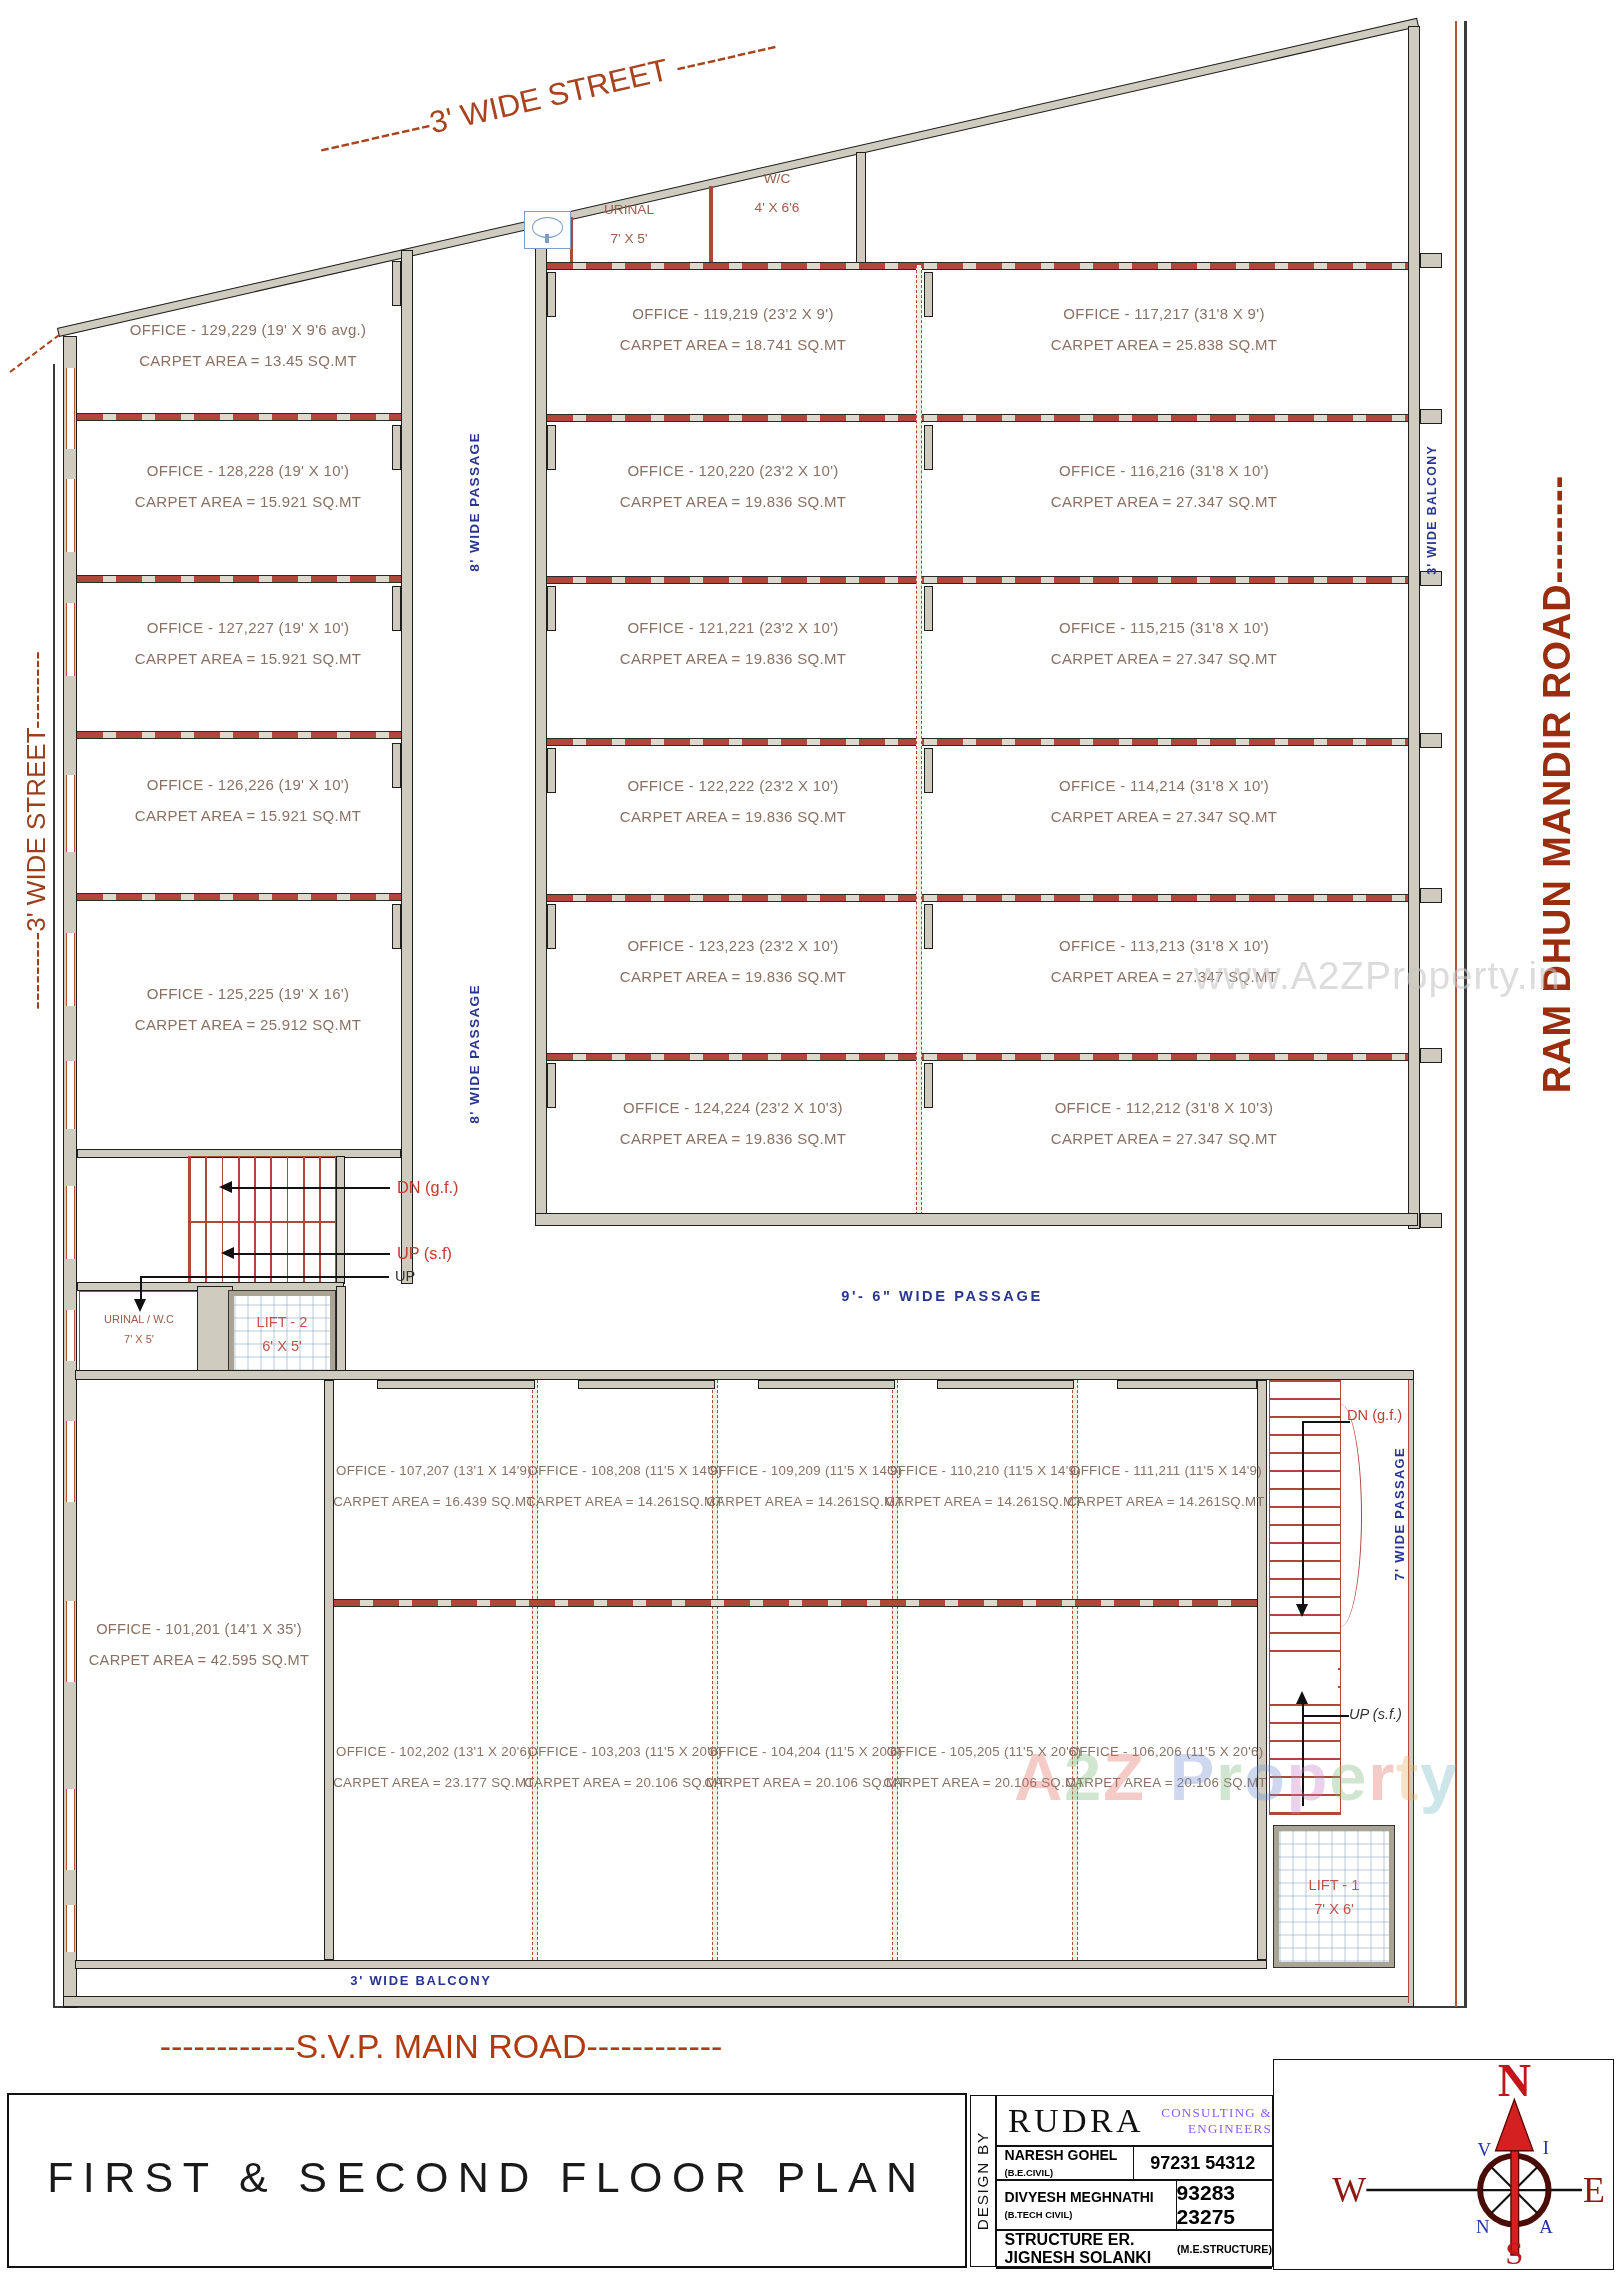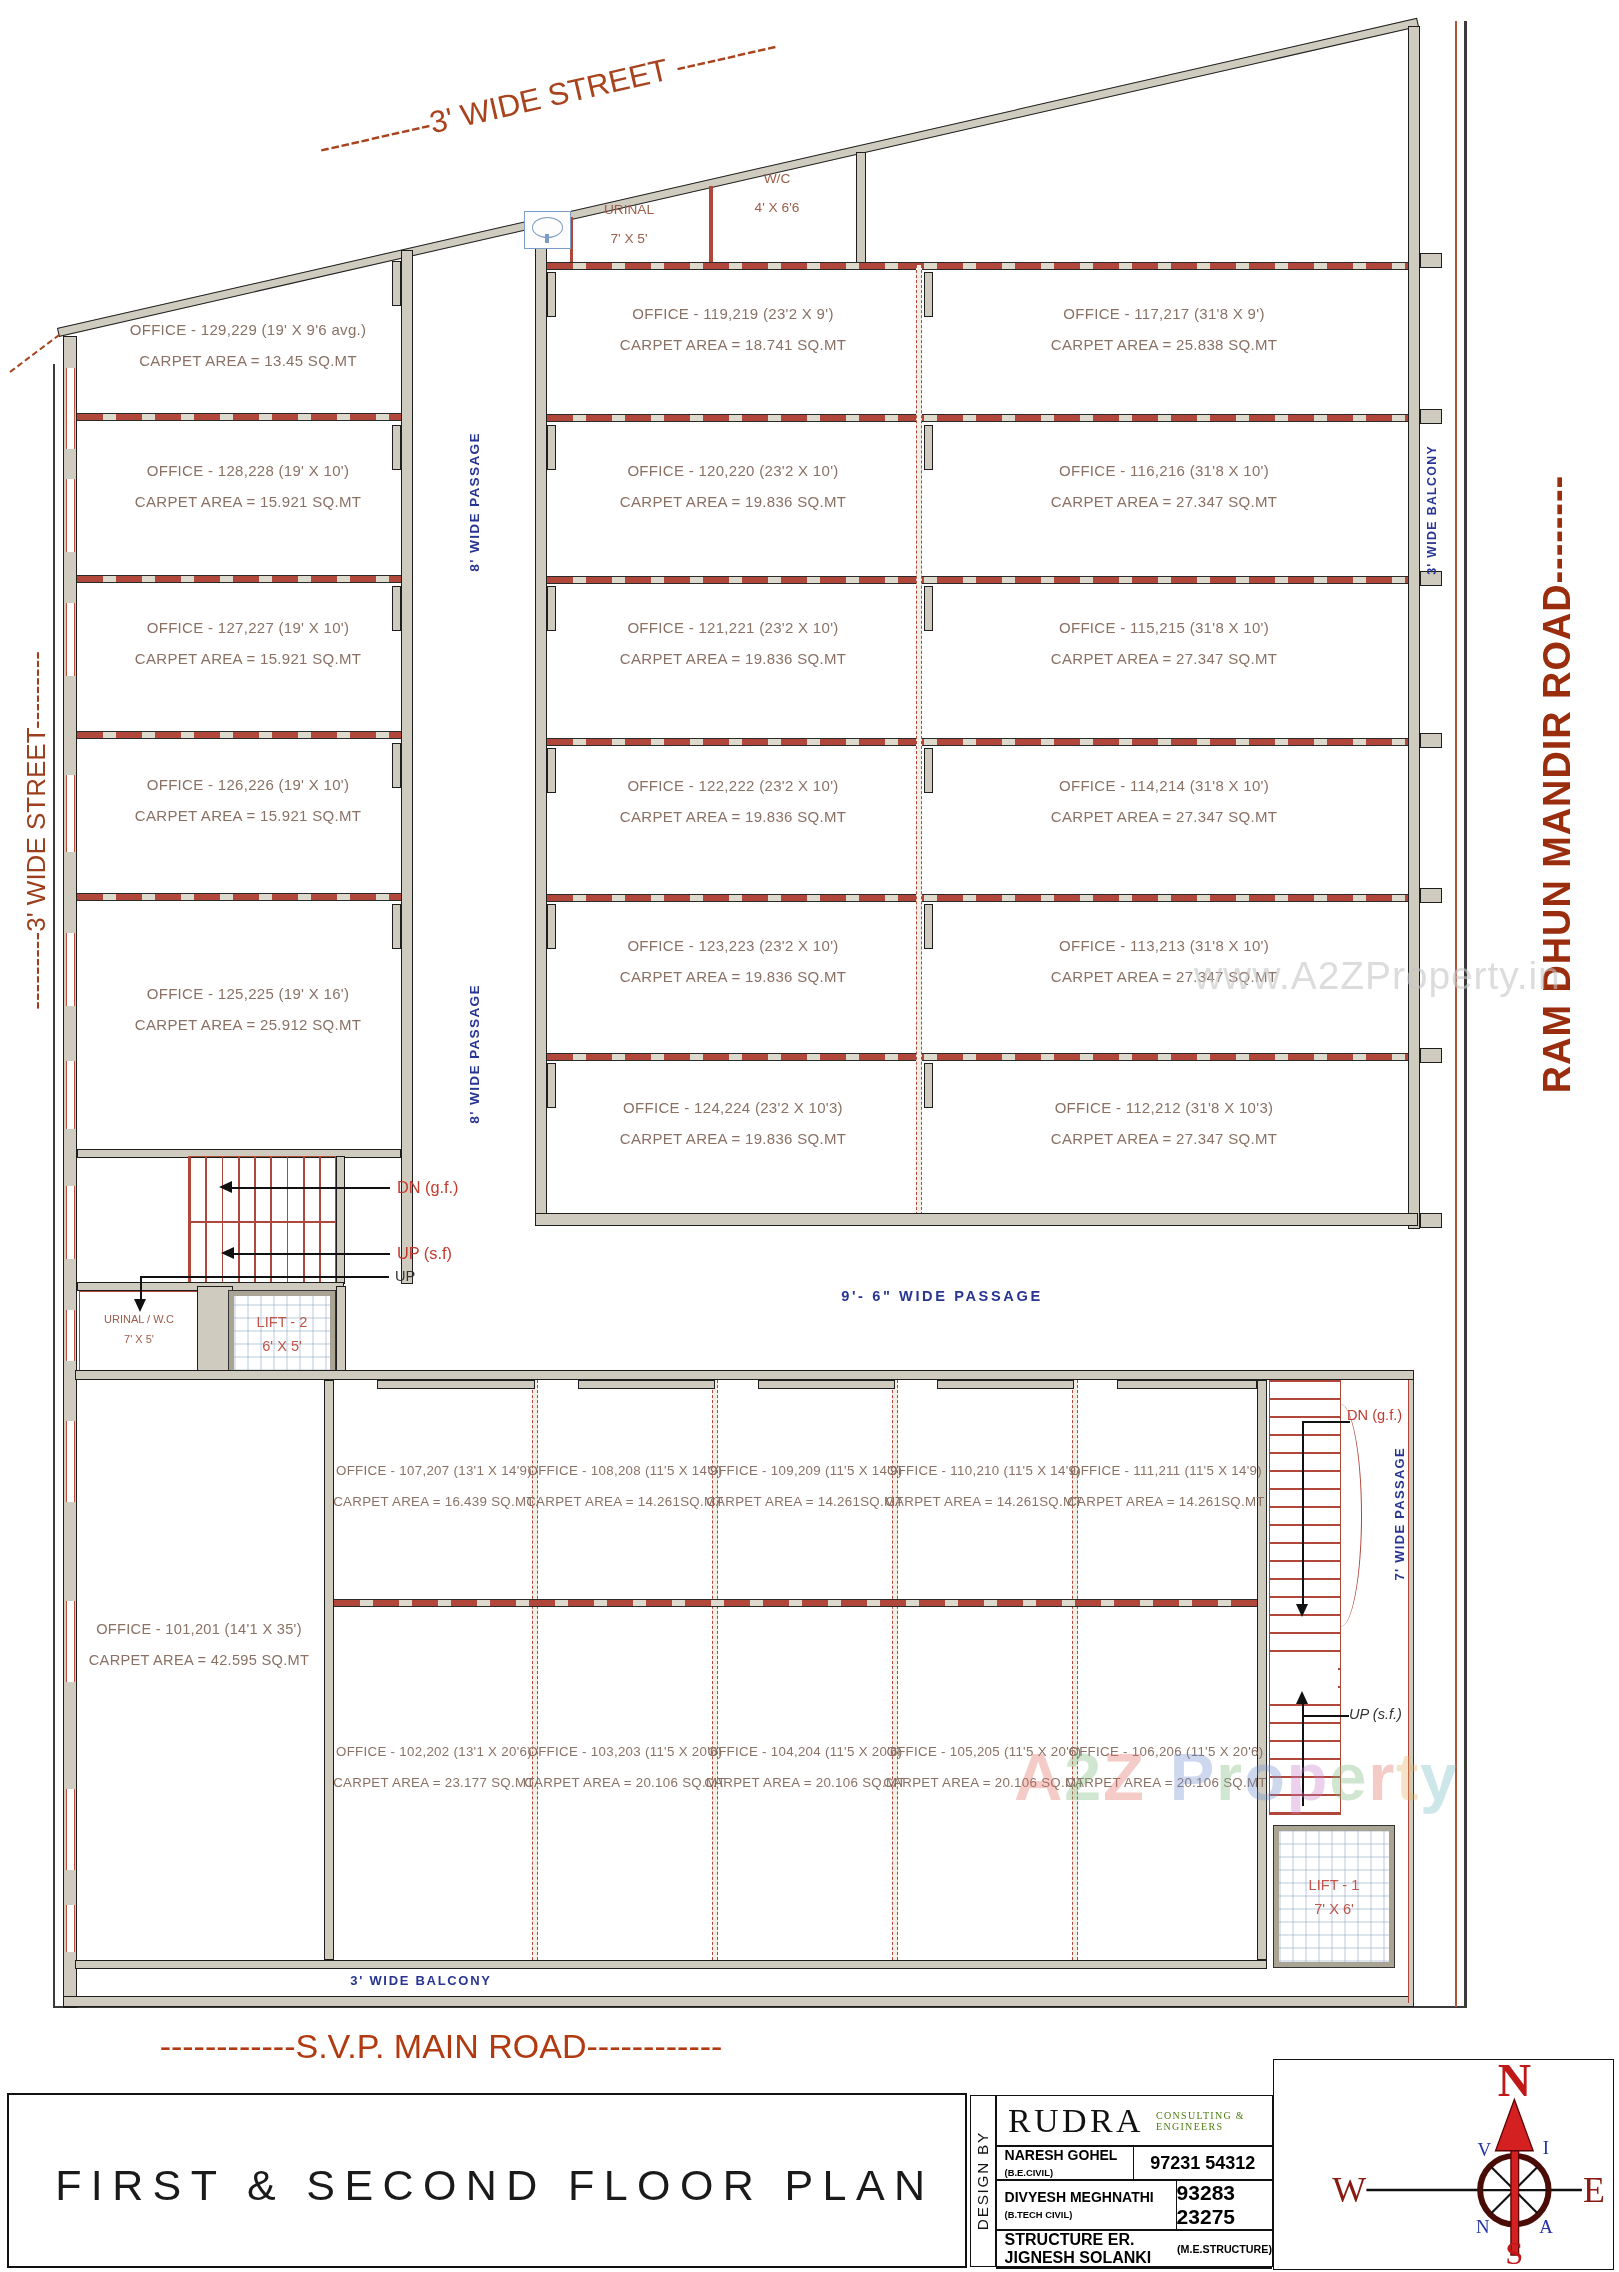--- a/index.html
+++ b/index.html
@@ -330,32 +330,32 @@
   <div class="road vtx" style="left:20.5px;top:651px;font-size:26px;color:#9c3f1c;">---------3' WIDE STREET---------</div>
   <div class="road vtx" style="left:1536px;top:475px;font-size:38px;font-weight:600;color:#992d0e;letter-spacing:0.9px;">RAM DHUN MANDIR ROAD--------</div>
   <div class="road" style="left:441px;top:2027px;transform:translateX(-50%);font-size:34px;color:#b23a10;">------------S.V.P. MAIN ROAD------------</div>
 
   <div class="wm1" style="left:1194px;top:954px;">www.A2ZProperty.in</div>
   <div class="wm2" style="left:1014px;top:1738px;">
     <span class="wm-a">A</span><span class="wm-b">2</span><span class="wm-a">Z</span><span class="wm-c" style="margin-left:24px;">P</span><span class="wm-b">r</span><span class="wm-c">o</span><span class="wm-d">p</span><span class="wm-b">e</span><span class="wm-a">r</span><span class="wm-e">t</span><span class="wm-f">y</span>
   </div>
 
   <div class="tb" style="left:6.8px;top:2093px;width:960px;height:175px;">
-    <div class="title-main" style="top:66px;padding-left:8px;">FIRST &amp; SECOND FLOOR PLAN</div>
+    <div class="title-main" style="top:58px;">FIRST &amp; SECOND FLOOR PLAN</div>
   </div>
 
   <div class="tb2" style="left:970px;top:2095px;width:26.5px;height:172px;display:flex;align-items:center;justify-content:center;">
     <div class="vtx" style="font-size:15.4px;letter-spacing:1.7px;color:#111;">DESIGN BY</div>
   </div>
 
   <div class="tb2" style="left:995px;top:2095px;width:278px;height:172px;">
     <div class="db-rows">
       <div class="db-r" style="flex:0 0 50px;padding-left:12px;">
         <span style="font-family:'Liberation Serif',serif;font-size:34px;letter-spacing:3.4px;color:#111;">RUDRA</span>
-        <span style="font-family:'Liberation Serif',serif;font-size:10px;letter-spacing:1.3px;color:#4d7c0f;margin-left:12px;">CONSULTING &amp; ENGINEERS</span>
+        <span style="font-family:'Liberation Serif',serif;font-size:13px;letter-spacing:1.3px;color:#8b5cf6;margin-left:12px;text-align:right;">CONSULTING &amp; ENGINEERS</span>
       </div>
       <div class="db-r" style="flex:0 0 33px;border-top:1.7px solid #111;">
         <span style="padding-left:8.6px;font-weight:bold;font-size:14px;flex:0 0 128px;"><span>NARESH GOHEL</span> <span style="font-size:9.4px;">(B.E.CIVIL)</span></span>
         <span class="cellR" style="flex:1;font-weight:bold;font-size:18px;">97231 54312</span>
       </div>
       <div class="db-r" style="flex:0 0 33px;border-top:1.7px solid #111;">
         <span style="padding-left:8.6px;font-weight:bold;font-size:14px;flex:0 0 171px;"><span>DIVYESH MEGHNATHI</span> <span style="font-size:9.4px;">(B.TECH CIVIL)</span></span>
         <span class="cellR" style="flex:1;font-weight:bold;font-size:21px;">93283 23275</span>
       </div>
       <div class="db-r" style="flex:0 0 31px;border-top:1.7px solid #111;padding-left:8.6px;">

